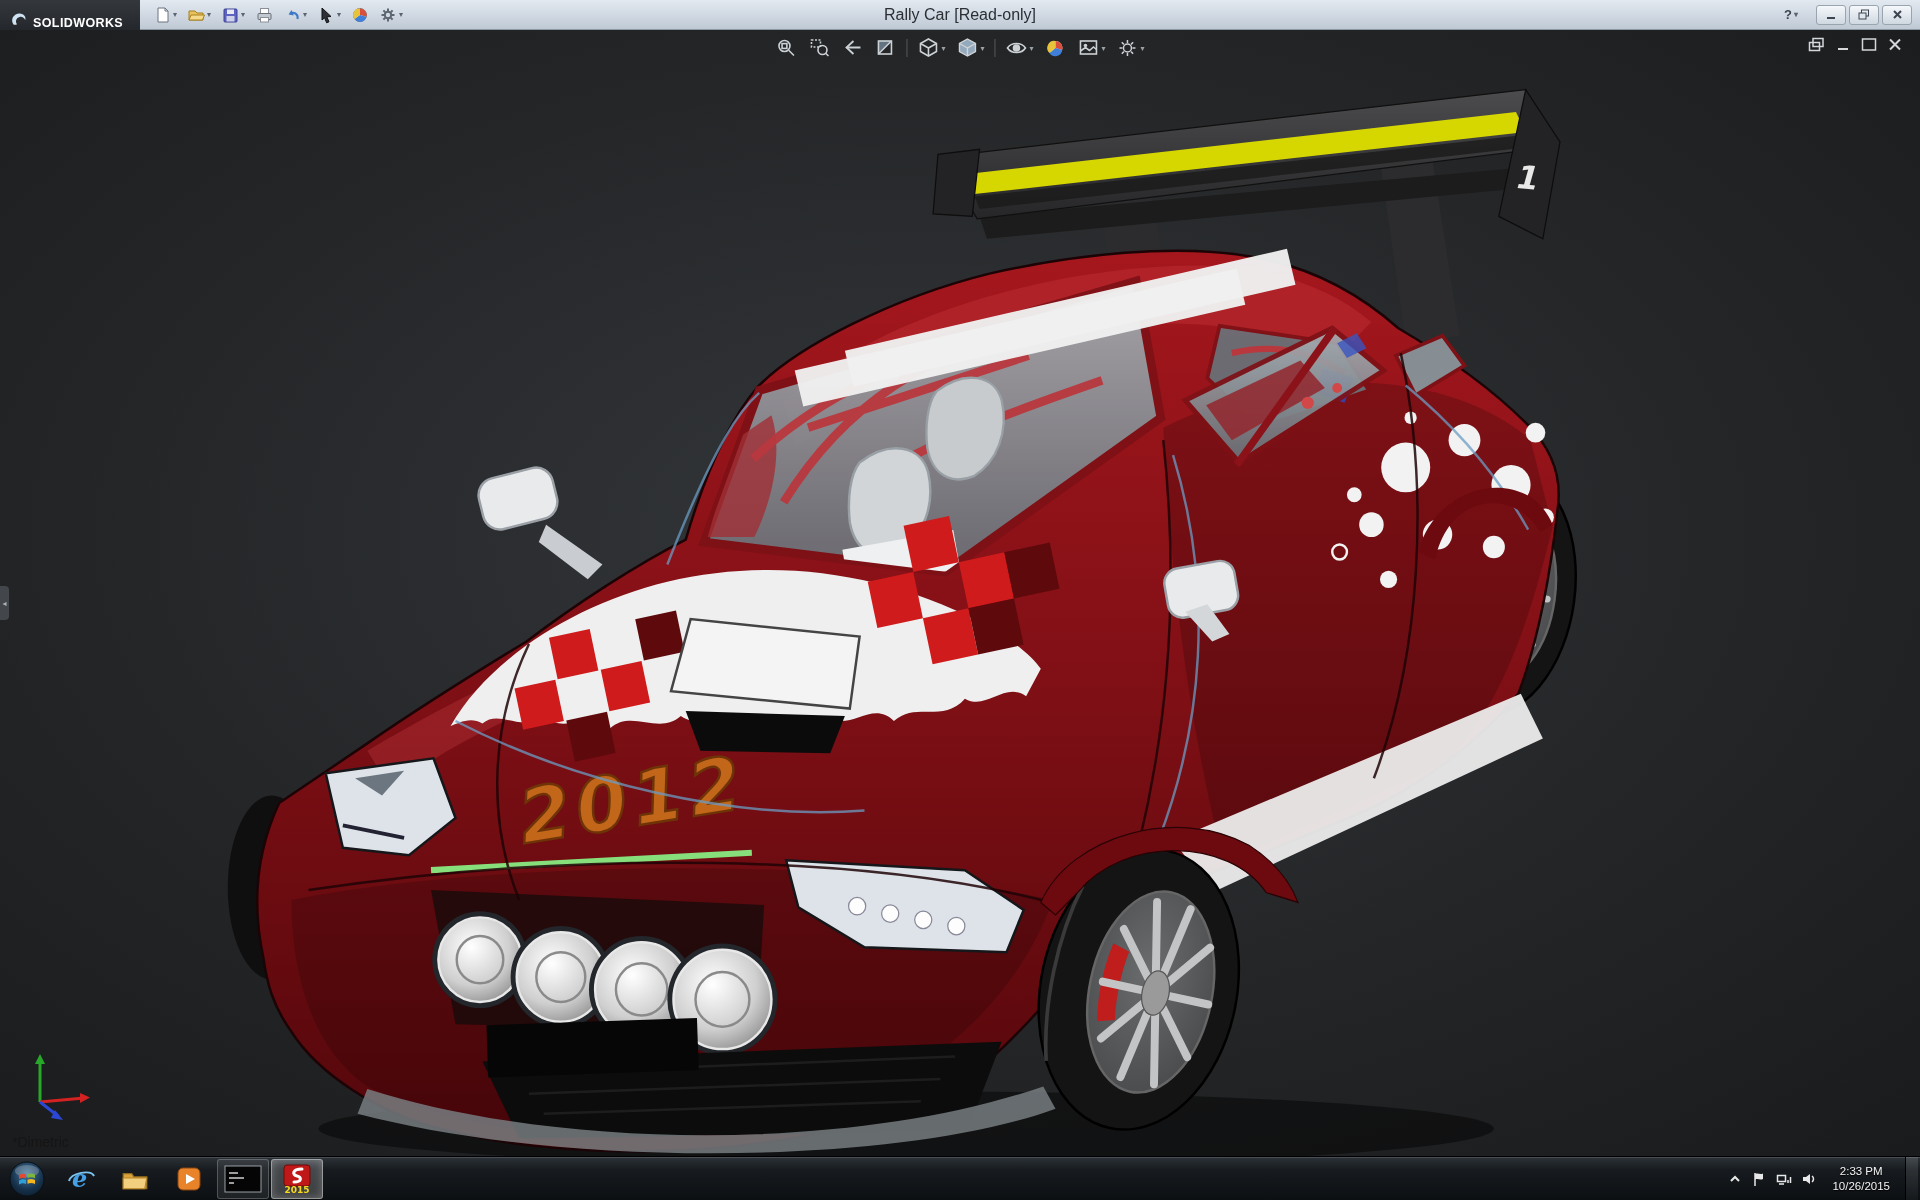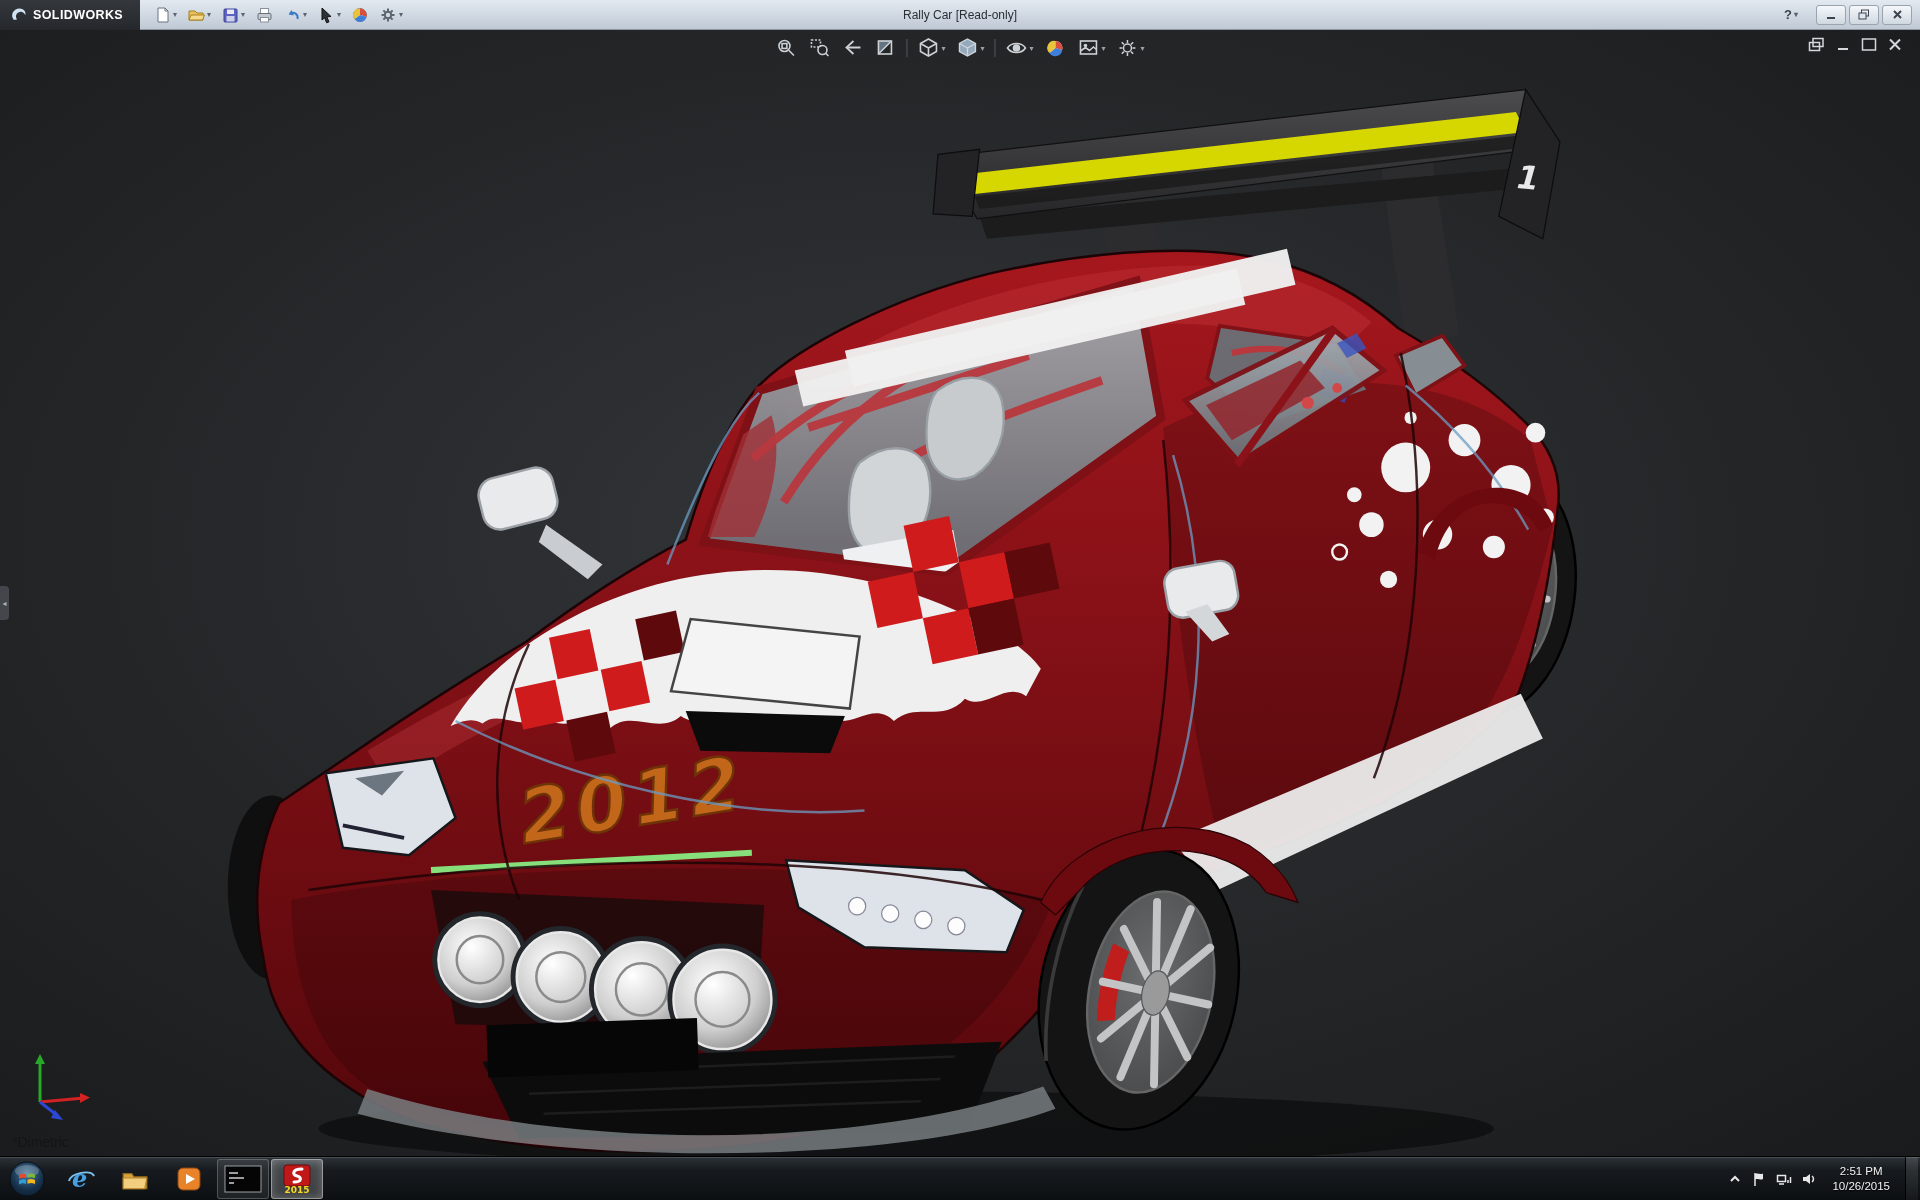--- a/index.html
+++ b/index.html
@@ -4,27 +4,27 @@
 <style>
   * { margin:0; padding:0; box-sizing:border-box; }
   html,body { width:1920px; height:1200px; background:#111; font-family:"Liberation Sans", sans-serif; }
   .screen { position:relative; width:1920px; height:1200px; overflow:hidden; background:#232526; }
 
   
   .titlebar { position:absolute; top:0; left:0; right:0; height:30px;
     background:linear-gradient(180deg,#e3e9f0 0%,#cfd8e2 55%,#bfc9d4 100%);
     border-bottom:1px solid #8b97a3; display:flex; align-items:center; z-index:30; }
   .logo-block { height:30px; width:140px; background:linear-gradient(180deg,#34383c,#24282c);
-    display:flex; align-items:center; gap:5px; padding-left:8px; flex:0 0 auto; }
+    display:flex; align-items:flex-end; gap:5px; padding-left:8px; flex:0 0 auto; }
   .logo-text { color:#fff; font-weight:bold; font-size:12.5px; letter-spacing:.4px; }
   .tb-tools { display:flex; align-items:center; gap:4px; padding-left:10px; }
   .tbtn { display:flex; align-items:center; border:none; background:transparent; height:24px; padding:2px 3px; border-radius:3px; cursor:default; }
   .has-caret::after { content:"▾"; font-size:8px; color:#5a6470; margin-left:2px; }
   .doc-title { position:absolute; left:50%; transform:translateX(-50%); top:0; line-height:30px;
-    font-size:12px; color:#2b2f34; white-space:nowrap; }
+    font-size:16px; color:#2b2f34; white-space:nowrap; }
   .tb-right { margin-left:auto; display:flex; align-items:center; gap:18px; padding-right:8px; }
   .help-btn { display:flex; align-items:center; font-size:13px; font-weight:bold; color:#3c4450;
     background:transparent; border:none; }
   .win-controls { display:flex; gap:3px; }
   .win-btn { width:30px; height:20px; border:1px solid #9aa4ae; border-radius:3px;
     background:linear-gradient(180deg,#f5f8fb,#cfd8e0); display:flex; align-items:center; justify-content:center; }
 
   
   .viewport { position:absolute; top:30px; left:0; right:0; bottom:44px; background:#232526; }
   .scene { position:absolute; inset:0; width:100%; height:100%; }
@@ -531,19 +531,19 @@
           <path d="M3,13 H8 M12,12 V9 M14.5,12 V6" stroke="#e8e8e8" stroke-width="1.5"></path>
         </svg>
       </button>
       <button class="tray-btn">
         <svg width="16" height="16" viewBox="0 0 16 16">
           <path d="M2,6 H5 L9,3 V13 L5,10 H2 Z" fill="#e8e8e8"></path>
           <path d="M11,5 C13,6.5 13,9.5 11,11" fill="none" stroke="#e8e8e8" stroke-width="1.5"></path>
         </svg>
       </button>
       <div class="clock">
-        <div>2:51 PM</div>
+        <div>2:33 PM</div>
         <div>10/26/2015</div>
       </div>
       <button class="show-desktop"></button>
     </div>
   </footer>
 </div>
 
 </body></html>

